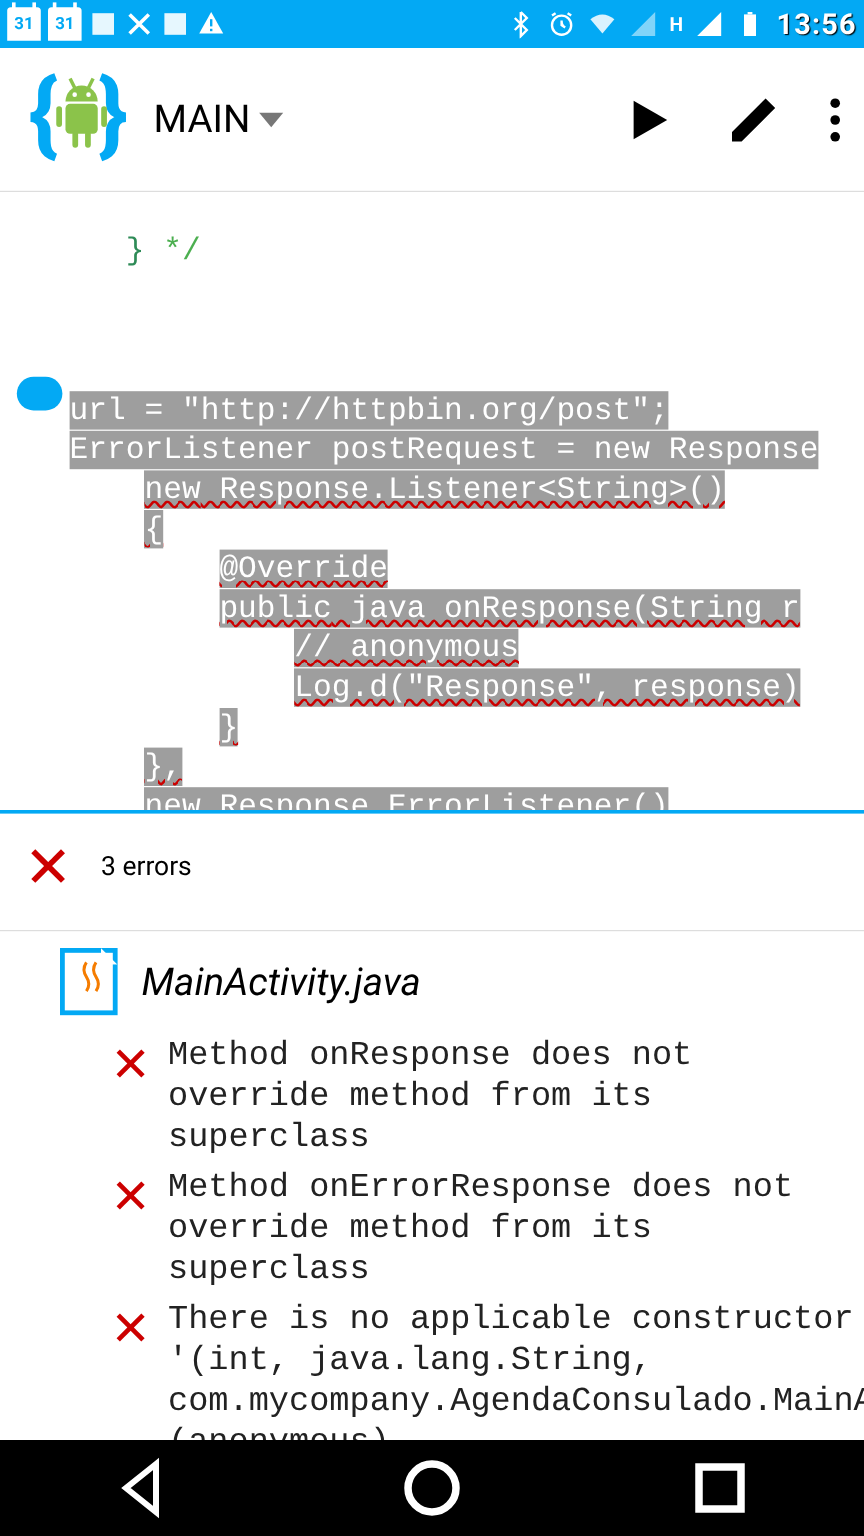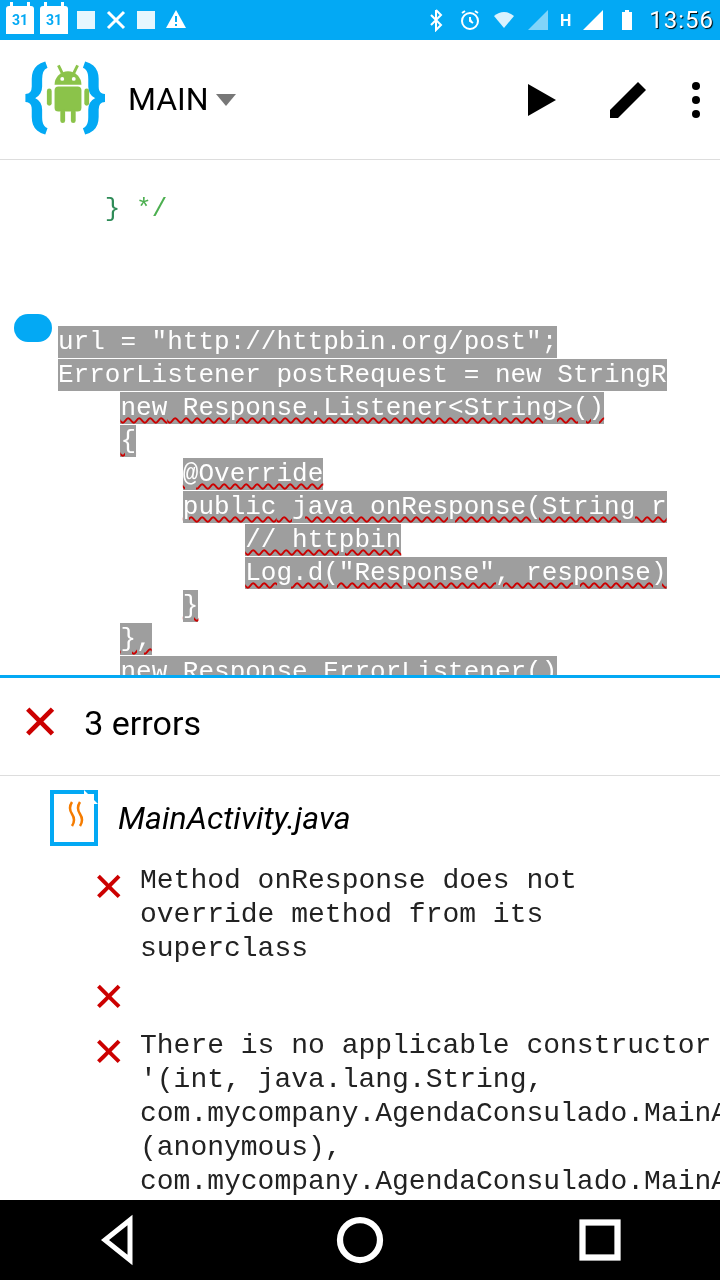--- a/index.html
+++ b/index.html
@@ -1,21 +1,21 @@
 <!DOCTYPE html>
 <html><head>
 <meta charset="utf-8">
 <style>
   * { box-sizing: border-box; margin: 0; padding: 0; }
   html, body { width: 720px; height: 1280px; font-family: Roboto, Arial, sans-serif; overflow: hidden; background: #fff; }
   .status-bar { background: #03a9f4; height: 40px; display: flex; align-items: center; padding: 0 6px; color: #fff; justify-content: space-between; }
   .status-left { display: flex; gap: 6px; align-items: center; }
   .status-right { display: flex; gap: 10px; align-items: center; }
   .status-icon { width: 24px; height: 24px; fill: #fff; }
-  .clock { font-size: 24px; font-weight: 400; letter-spacing: 1px; text-shadow: 1px 1px 1px #000; }
+  .clock { font-size: 24px; font-weight: 700; letter-spacing: 1px; text-shadow: 1px 1px 1px #000; }
   .cal-badge { background: #fff; color: #03a9f4; font-size: 14px; font-weight: 700; width: 28px; height: 28px; display: flex; align-items: center; justify-content: center; border-radius: 3px 3px 0 0; position: relative; text-align: center; }
   .cal-badge::before { content: ""; position: absolute; top: -4px; left: 4px; width: 3px; height: 5px; background: #fff; }
   .cal-badge::after { content: ""; position: absolute; top: -4px; right: 4px; width: 3px; height: 5px; background: #fff; }
 
   .app-bar { height: 120px; background: #fff; display: flex; align-items: center; padding: 0 20px; border-bottom: 1px solid #ddd; }
   .app-logo { width: 96px; height: 96px; position: relative; }
   .app-title-wrap { margin-left: 12px; display: flex; align-items: center; }
   .app-title { font-size: 32px; font-weight: 400; color: #000; width: 80px; overflow: hidden; line-height: 1.05; }
   .dropdown-tri { width: 0; height: 0; border-left: 10px solid transparent; border-right: 10px solid transparent; border-top: 12px solid #777; margin-left: 8px; }
   .spacer { flex: 1; }
@@ -28,21 +28,21 @@
   .code-content { font-family: 'Courier New', monospace; font-size: 26px; line-height: 33px; white-space: pre; margin-left: 48px; color: #000; }
   .cc-green { color: #2e8b57; } .cc-green2 { color: #4caf50; }
   .cc-kw { font-weight: 400; }
   .sel { background: #9e9e9e; color: #fff; padding: 1px 0; }
   .err-underline { text-decoration: wavy underline #c00; text-decoration-thickness: 2px; text-underline-offset: 2px; }
   .pad100 { padding-top: 100px; display: block; }
 
   .error-panel { border-top: 3px solid #03a9f4; height: 445px; background: #fff; }
   .error-header { display: flex; align-items: center; padding: 16px 20px 24px 20px; border-bottom: 1px solid #ddd; }
   .x-big { font-size: 48px; color: #c00; font-weight: 300; margin-right: 24px; }
-  .err-summary { font-size: 34px; color: #000; }
+  .err-summary { font-size: 22px; color: #000; }
   .java-file { display: flex; align-items: center; padding: 14px 20px 14px 50px; font-style: italic; }
   .java-icon { width: 48px; height: 56px; border: 4px solid #03a9f4; position: relative; margin-right: 20px; }
   .java-icon::before { content: ""; position: absolute; top: -4px; right: -4px; width: 14px; height: 14px; background: #fff; clip-path: polygon(0 0, 0 100%, 100% 100%); }
   .java-steam { position: absolute; top: 6px; left: 12px; width: 20px; height: 30px; }
   .err-item { display: flex; padding: 4px 20px 4px 92px; }
   .err-item .x-small { font-size: 40px; color: #c00; font-weight: 300; width: 48px; flex: 0 0 48px; }
   .err-item .msg { font-size: 28px; color: #222; line-height: 34px; flex: 1; font-family: Liberation Mono, monospace; }
   .filename { font-size: 32px; }
 
   .nav-bar { height: 80px; background: #000; display: flex; justify-content: space-around; align-items: center; position: absolute; bottom: 0; left: 0; right: 0; }
@@ -129,26 +129,26 @@
       <div></div>
       <div></div>
     </div>
 </div>
 
 <div class="code-area">
   <div class="line-marker"></div>
   <div class="code-content">
 <span>   </span><span class="cc-green">} </span><span class="cc-green2">*/</span>
 <span class="pad100"></span><span class="sel">url = "http://httpbin.org/post";</span>
-<span class="sel"><span>ErrorListener postRequest = </span><span class="cc-kw">new</span><span> StringR</span></span>
+<span class="sel"><span>ErrorListener postRequest = </span><span class="cc-kw">new</span><span> Response</span></span>
 <span>    </span><span class="sel err-underline"><span class="cc-kw">new</span><span> Response.Listener&lt;String&gt;()</span></span>
 <span>    </span><span class="sel err-underline">{</span>
 <span>        </span><span class="sel err-underline">@Override</span>
 <span>        </span><span class="sel err-underline"><span class="cc-kw">public</span><span> java onResponse(String r</span></span>
-<span>            </span><span class="sel err-underline">// httpbin</span>
+<span>            </span><span class="sel err-underline">// anonymous</span>
 <span>            </span><span class="sel err-underline">Log.d("Response", response)</span>
 <span>        </span><span class="sel err-underline">}</span>
 <span>    </span><span class="sel err-underline">},</span>
 <span>    </span><span class="sel err-underline"><span class="cc-kw">new</span><span> Response.ErrorListener()</span></span>
   </div>
 </div>
 
 <div class="error-panel">
   <div class="error-header">
     <span class="x-big">✕</span>
@@ -161,20 +161,21 @@
         </svg>
     </div>
     <span class="filename">MainActivity.java</span>
   </div>
   <div class="err-item">
     <span class="x-small">✕</span>
     <span class="msg">Method onResponse does not override method from its superclass</span>
   </div>
   <div class="err-item">
     <span class="x-small">✕</span>
+    <span class="msg">Method onErrorResponse does not override method from its superclass</span>
   </div>
   <div class="err-item">
     <span class="x-small">✕</span>
     <span class="msg">There is no applicable constructor to '(int, java.lang.String, com.mycompany.AgendaConsulado.MainActivity.(anonymous), com.mycompany.AgendaConsulado.MainActivity.(anonymous))'</span>
   </div>
 </div>
 
 <div class="nav-bar">
   <svg class="nav-btn" viewBox="0 0 24 24">
       <path d="M16 4 L6 12 L16 20 Z" fill="none" stroke="#fff" stroke-width="2"></path>

